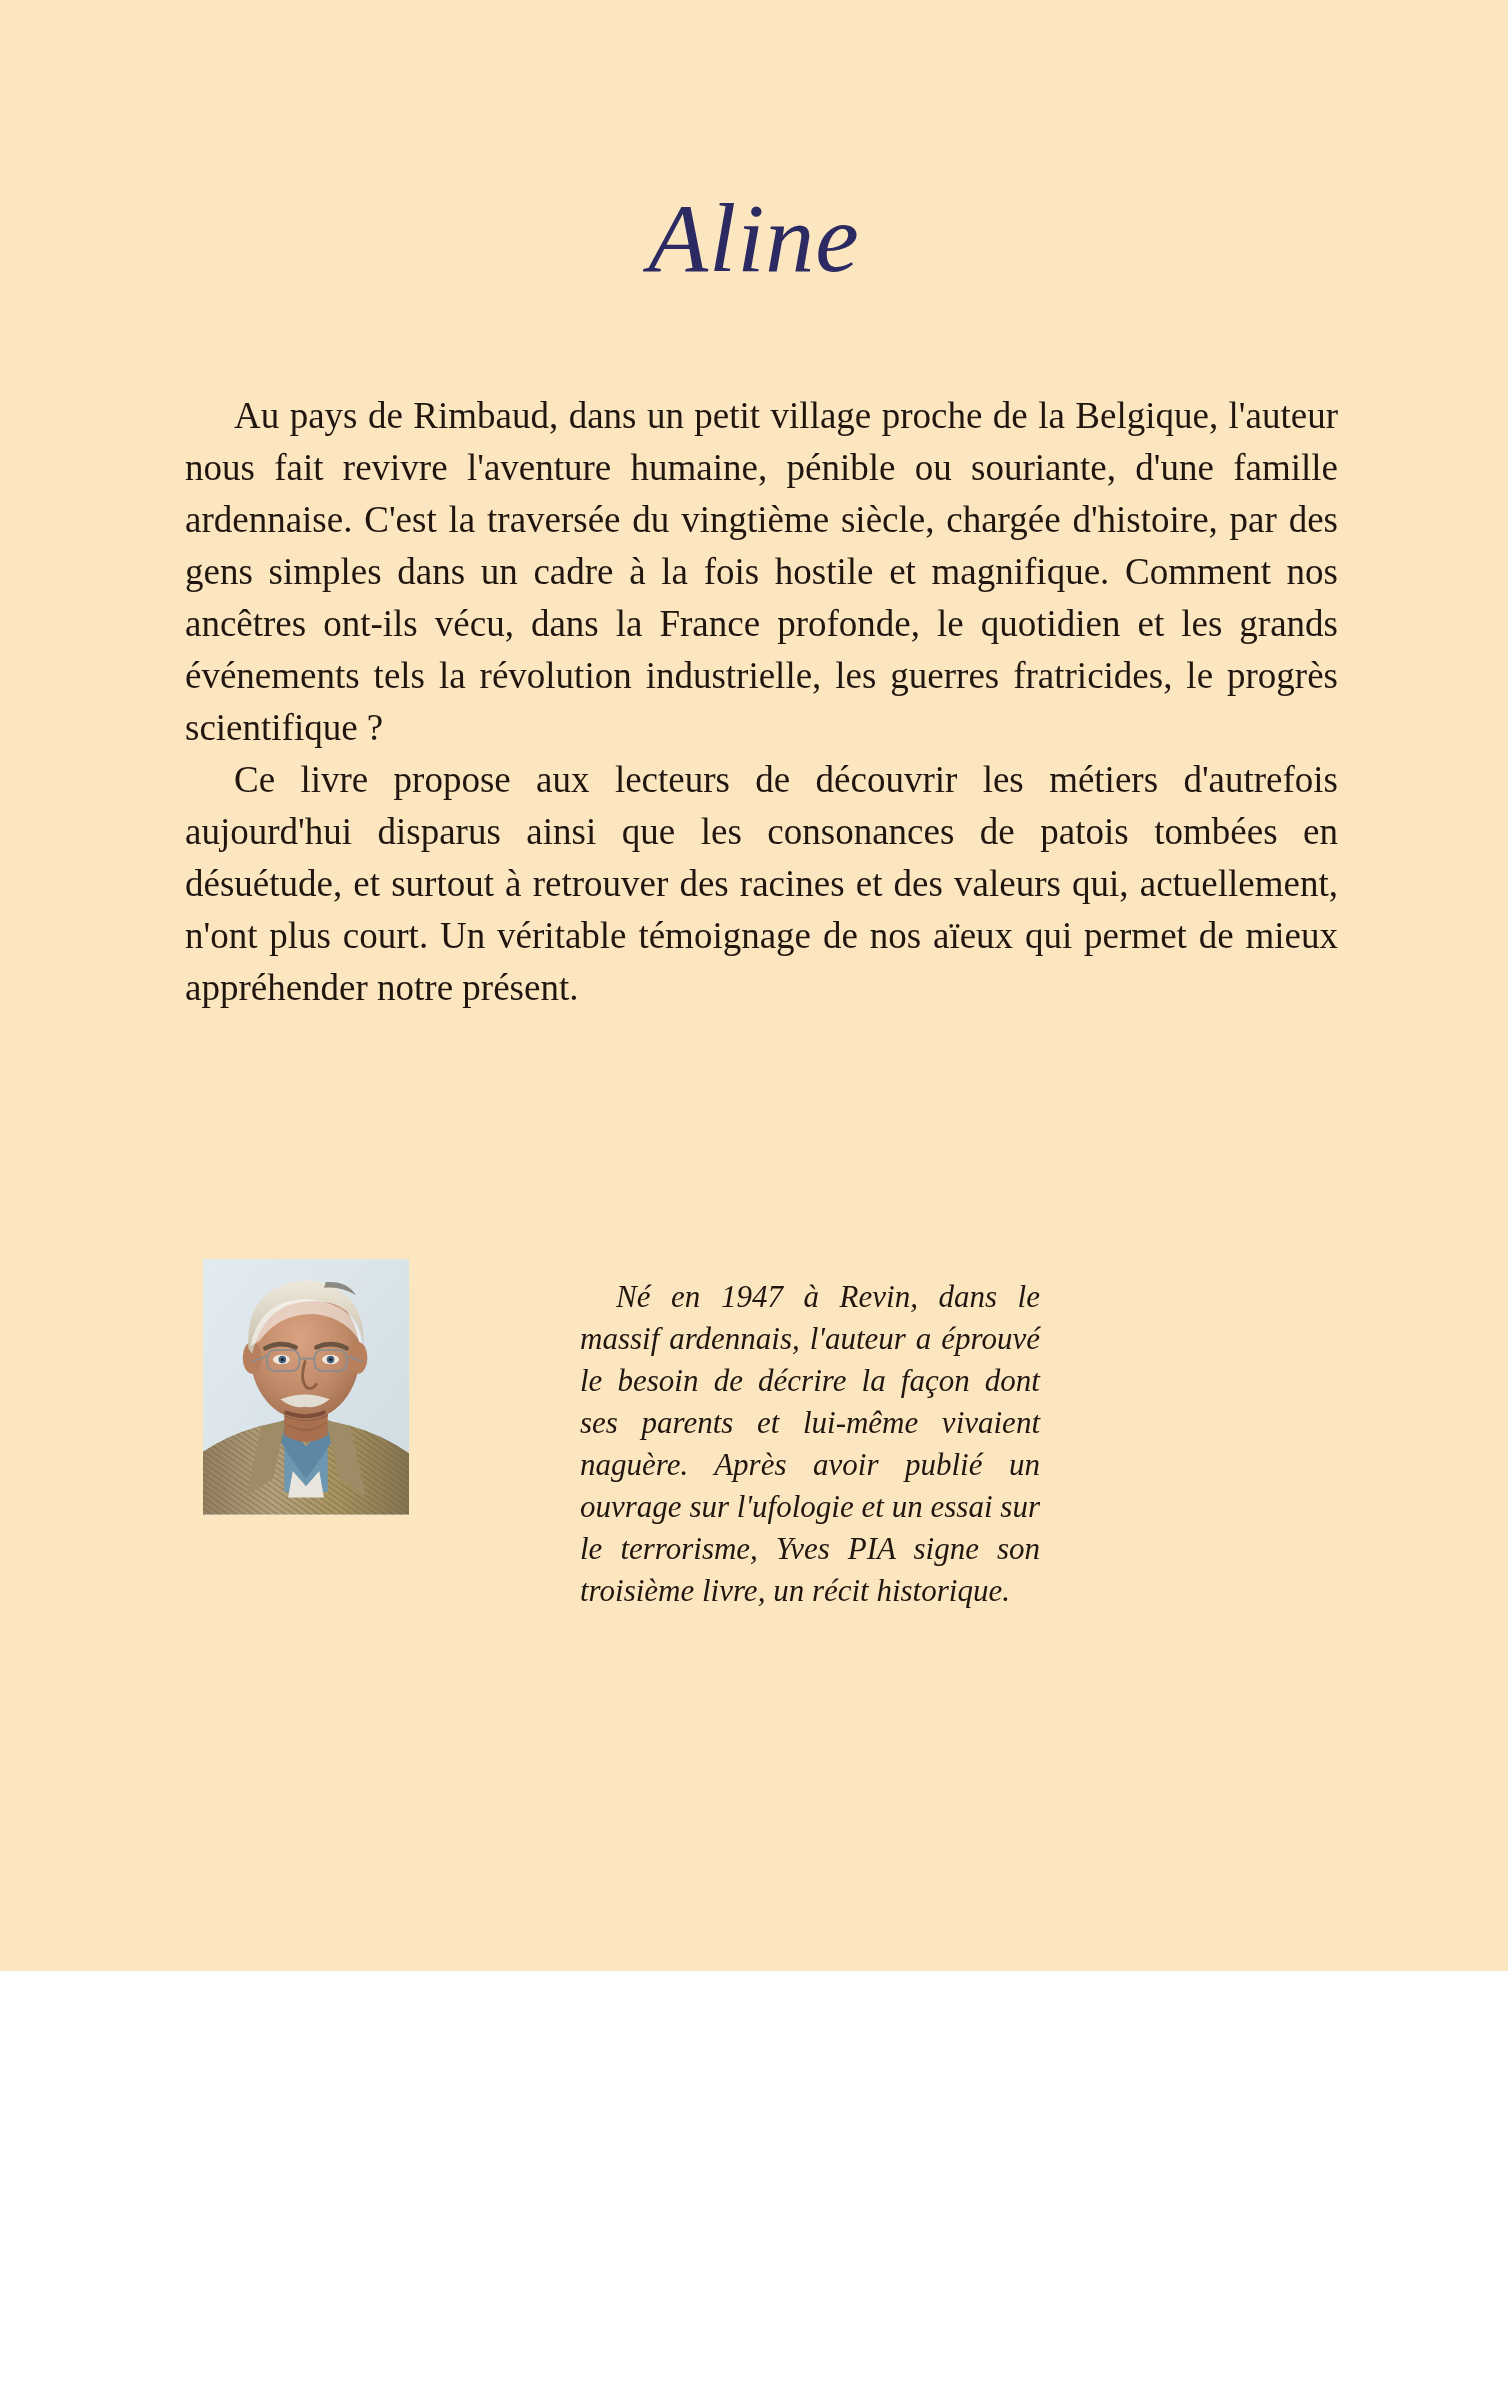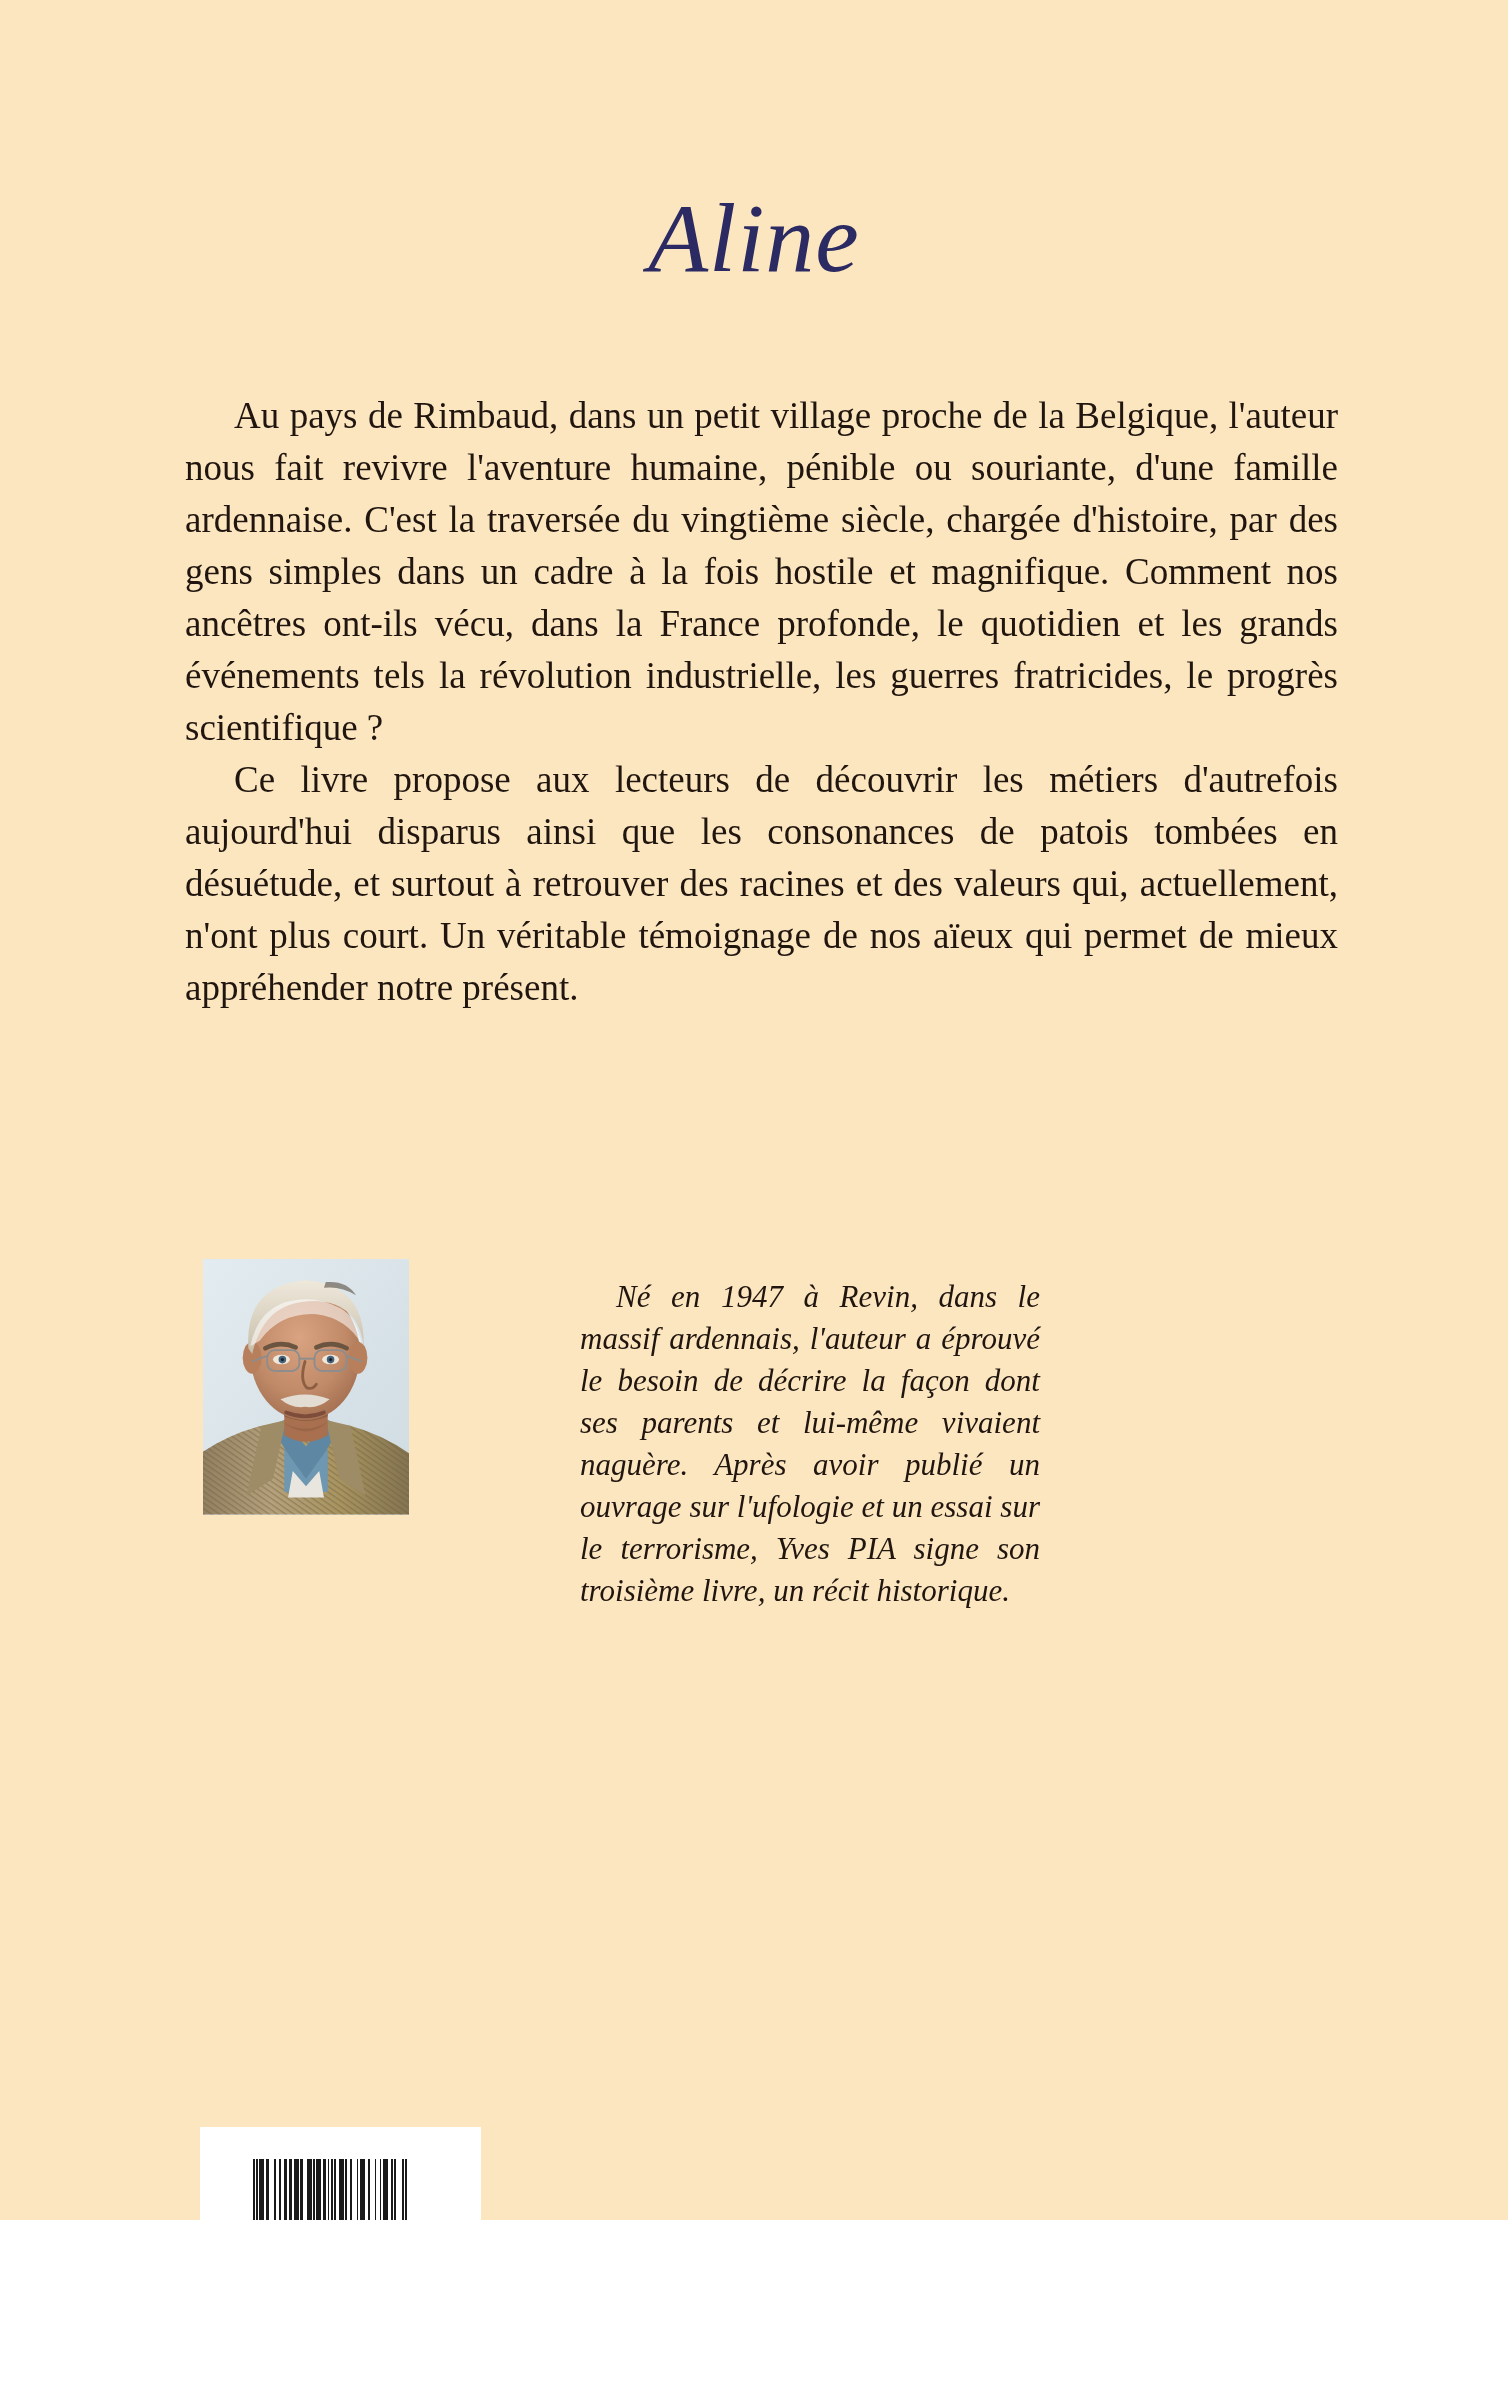--- a/index.html
+++ b/index.html
@@ -3,21 +3,21 @@
 <meta charset="utf-8">
 <style>
   html, body {
     margin: 0;
     padding: 0;
     background: #ffffff;
   }
   #page {
     position: relative;
     width: 1508px;
-    height: 2220px;
+    height: 1971px;
     background: #fce6c0;
     overflow: hidden;
     font-family: "Liberation Serif", "DejaVu Serif", serif;
   }
 
   
   #book-title {
     position: absolute;
     left: 0;
     top: 187px;

